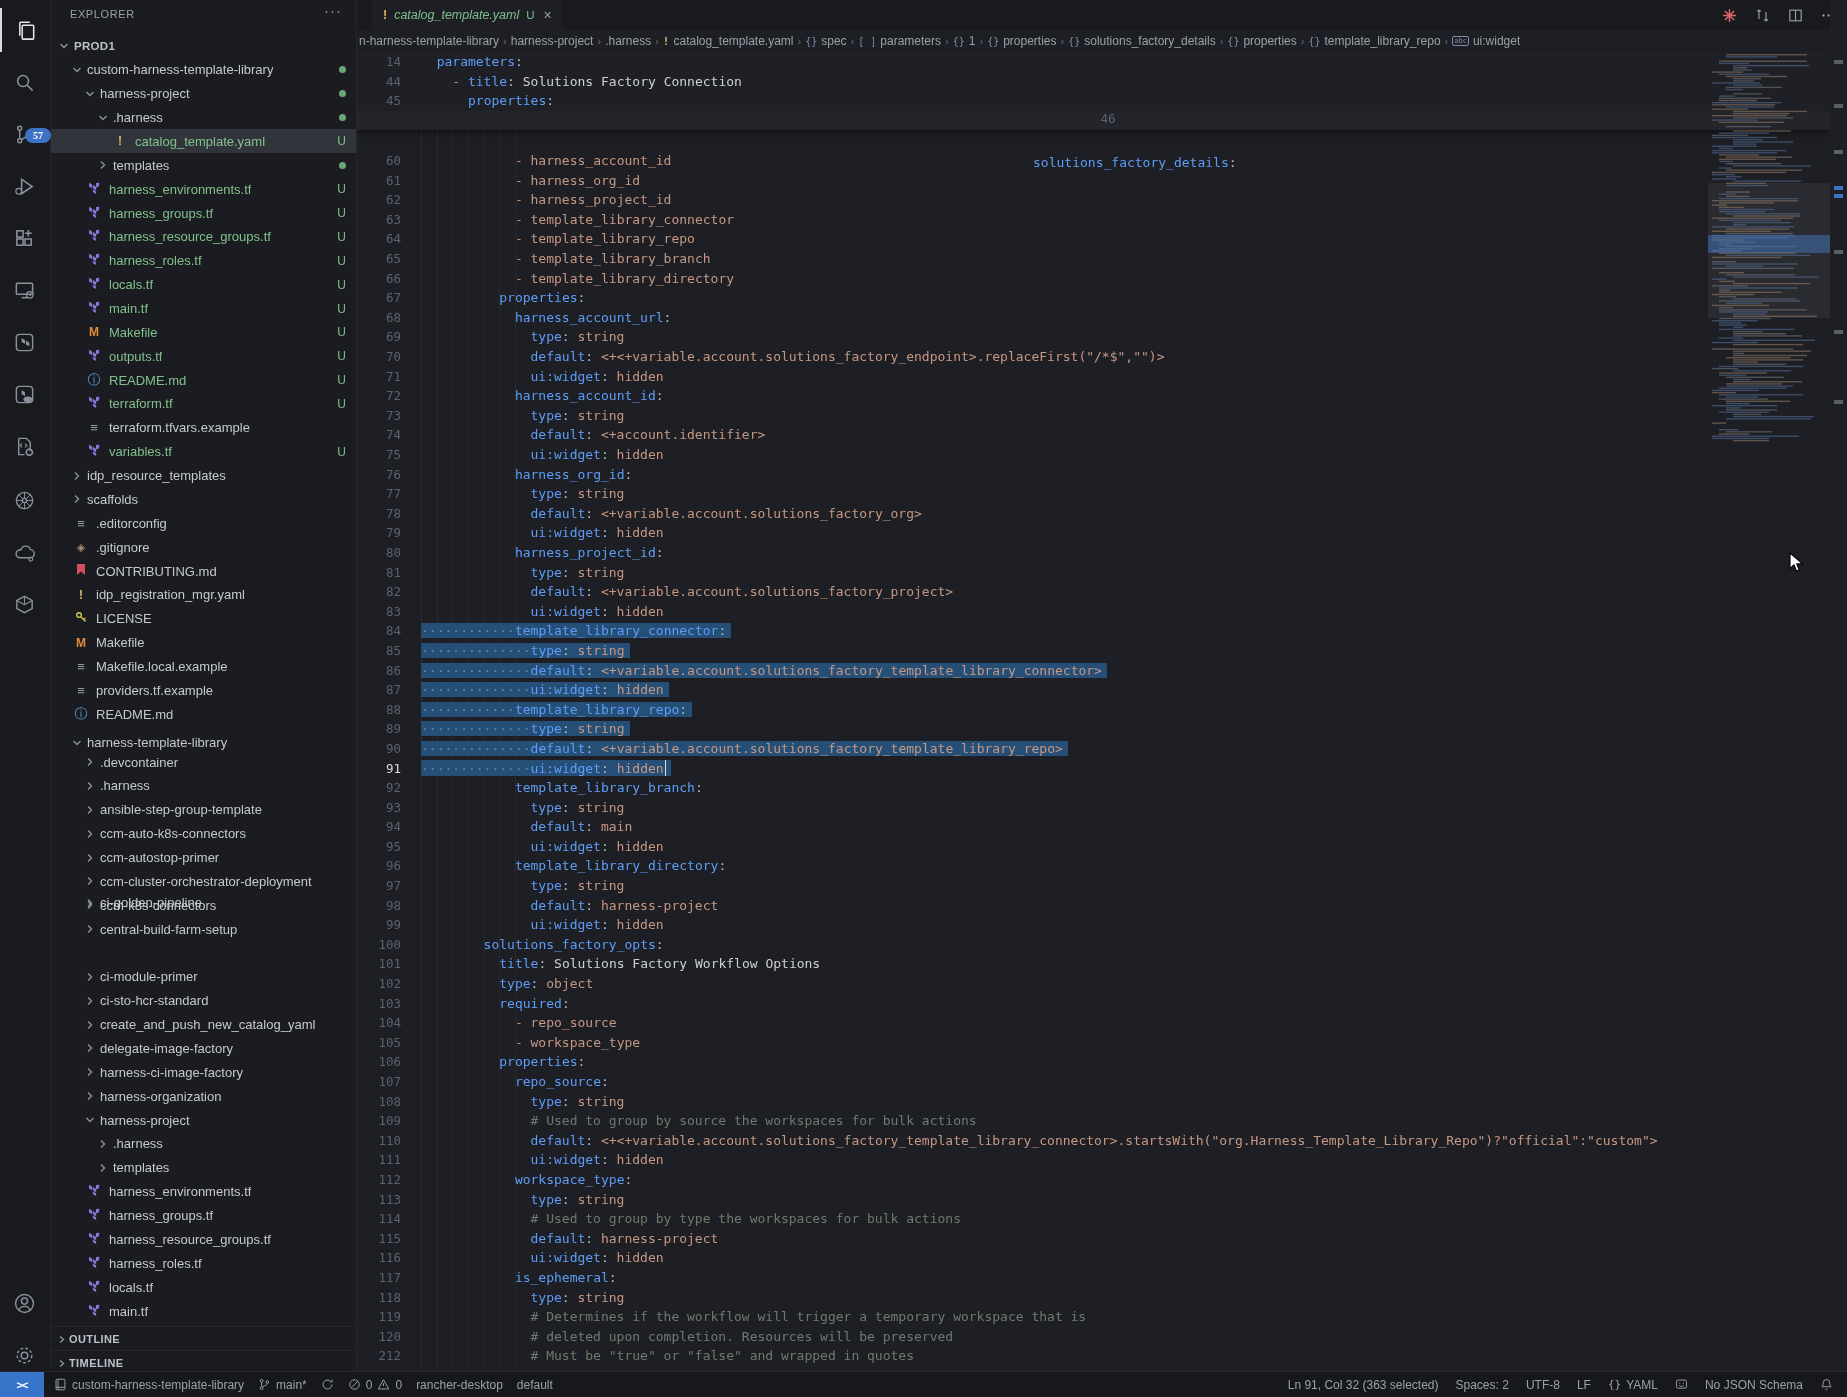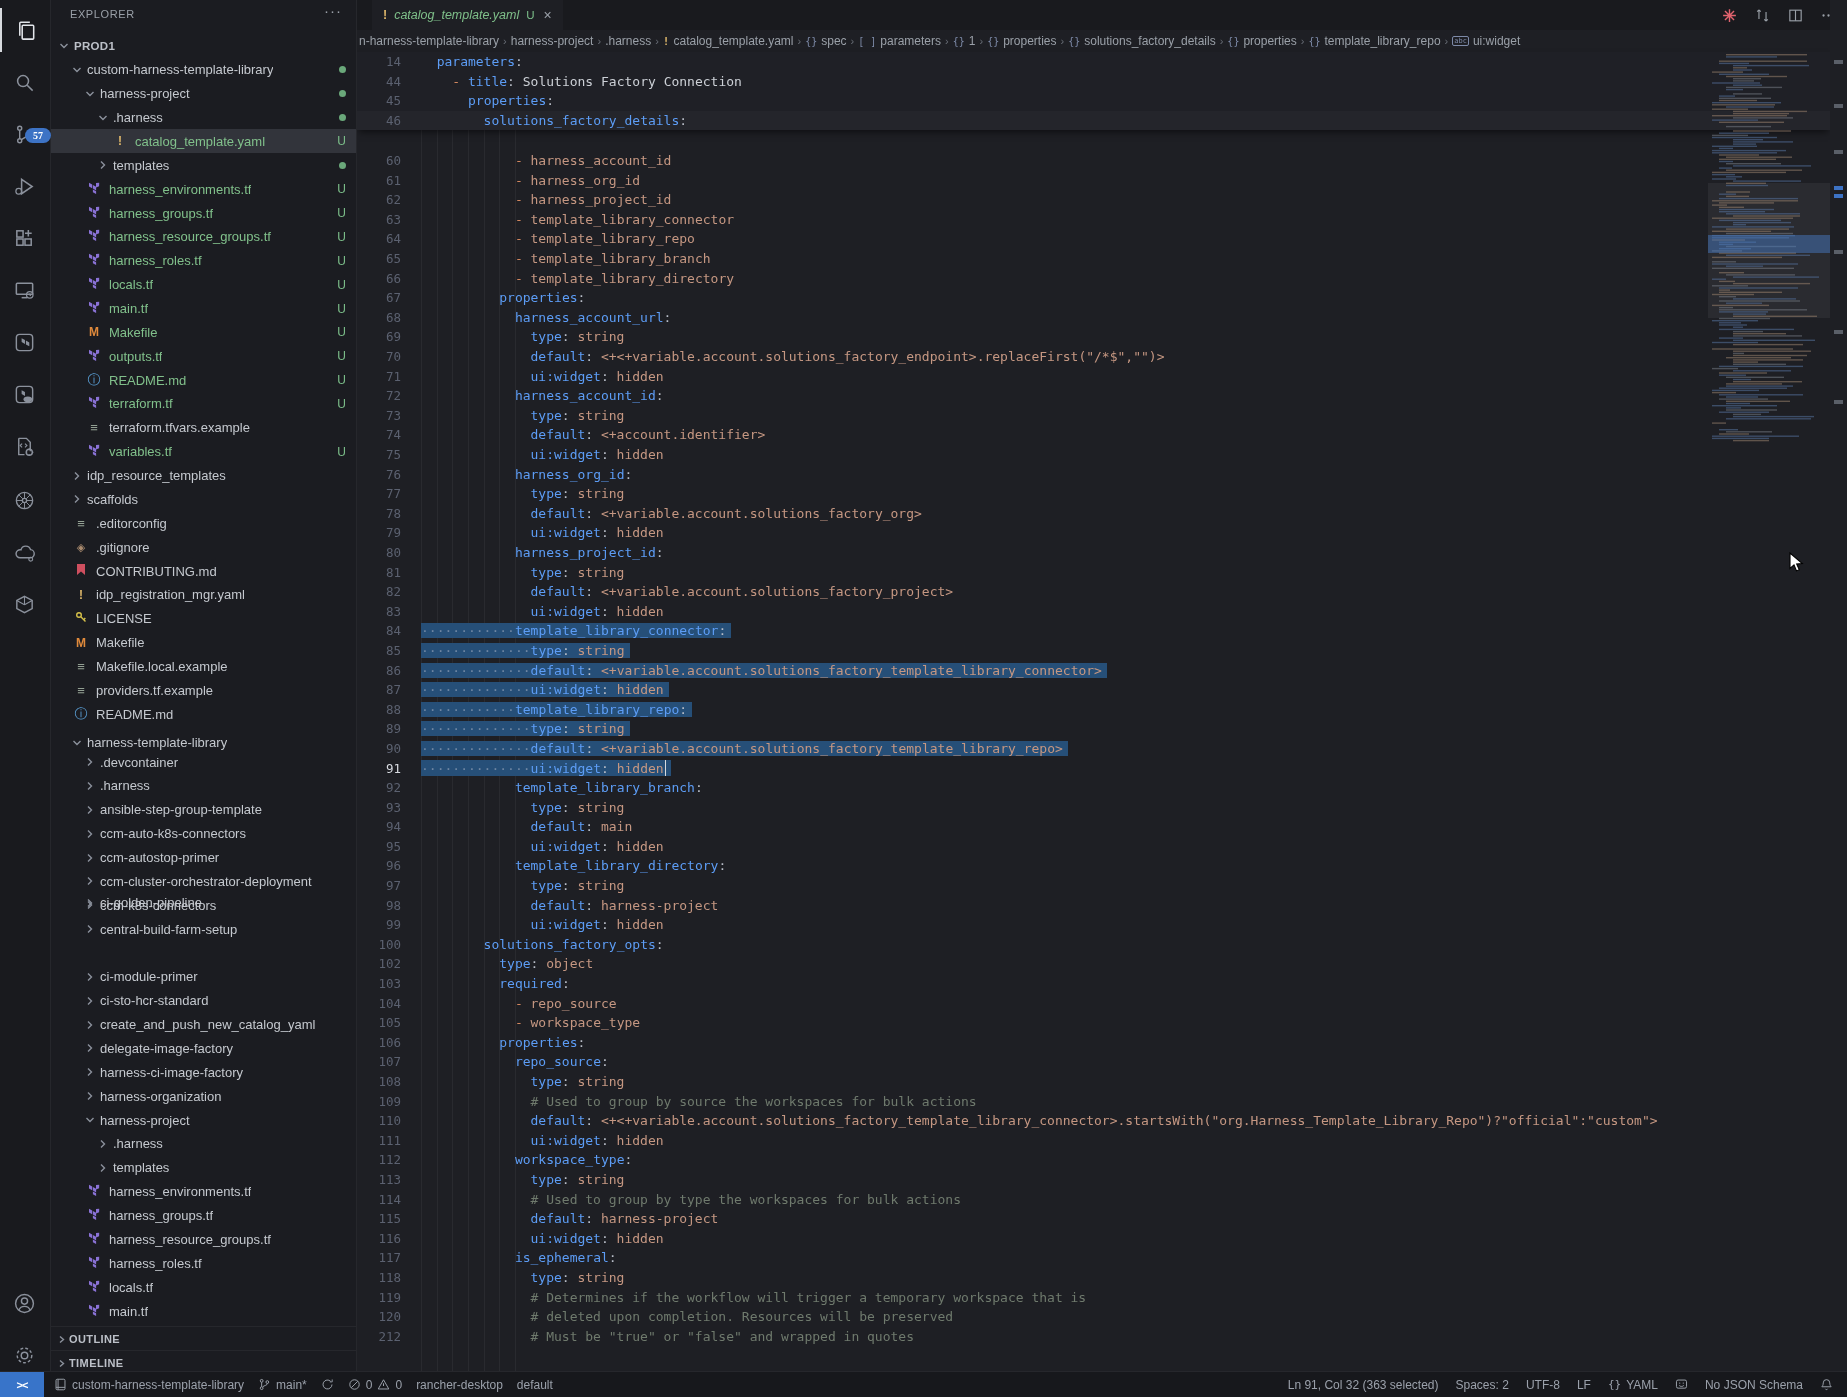--- a/index.html
+++ b/index.html
@@ -55,21 +55,21 @@
               color:#9aa0a8;white-space:nowrap;overflow:hidden;padding-left:2px;}
   .bc-sep{color:#686d76;margin:0 4px;font-size:11px;}
   .bc-ic{color:#7d8aa8;font-size:10px;margin-right:4px;font-family:"DejaVu Sans Mono",monospace;}
   .bc-ic.warn{color:#ddb66a;font-weight:700;font-size:11px;}
   .bc-ic.abc{border:1px solid #7d8aa8;border-radius:2px;font-size:7px;padding:0 1px;}
 
   
   #editor-bg{position:absolute;top:52px;left:0;right:0;bottom:0;}
   .guide{position:absolute;top:0;bottom:0;width:1px;background:rgba(255,255,255,.05);}
   #sticky{position:absolute;top:52px;left:0;right:17px;background:#1f2026;box-shadow:0 4px 7px -2px rgba(0,0,0,.55);z-index:2;}
-  #sticky .cl:last-child{background:#24252b;}
+  #sticky .cl:last-child{background:#24252b;flex-direction:column;}
   #code{position:absolute;top:150.8px;left:0;right:17px;z-index:1;}
   .cl{height:19.6px;display:flex;align-items:center;font-family:"DejaVu Sans Mono",monospace;font-size:13px;white-space:pre;}
   .ln{width:44px;flex:0 0 44px;text-align:right;color:#5b6170;font-size:12.5px;}
   .ln.cur{color:#d7dae0;}
   .ct{margin-left:20px;display:flex;align-items:center;}
   .tk-k{color:#5d9df6;}
   .tk-p{color:#b9bec8;}
   .tk-v{color:#c59782;}
   .tk-t{color:#ccd0d6;}
   .tk-c{color:#6f7a6d;}
@@ -888,20 +888,21 @@
         <div class="cl"><span class="ln cur">91</span><span class="ct"><span class="selbg"><span class="ws">··············</span><span class="tk-k">ui:widget</span><span class="tk-p">: </span><span class="tk-v">hidden</span><span class="cursor"></span></span></span></div>
         <div class="cl"><span class="ln">92</span><span class="ct"><span style="padding-left:93.9px"><span class="tk-k">template_library_branch</span><span class="tk-p">:</span></span></span></div>
         <div class="cl"><span class="ln">93</span><span class="ct"><span style="padding-left:109.5px"><span class="tk-k">type</span><span class="tk-p">: </span><span class="tk-v">string</span></span></span></div>
         <div class="cl"><span class="ln">94</span><span class="ct"><span style="padding-left:109.5px"><span class="tk-k">default</span><span class="tk-p">: </span><span class="tk-v">main</span></span></span></div>
         <div class="cl"><span class="ln">95</span><span class="ct"><span style="padding-left:109.5px"><span class="tk-k">ui:widget</span><span class="tk-p">: </span><span class="tk-v">hidden</span></span></span></div>
         <div class="cl"><span class="ln">96</span><span class="ct"><span style="padding-left:93.9px"><span class="tk-k">template_library_directory</span><span class="tk-p">:</span></span></span></div>
         <div class="cl"><span class="ln">97</span><span class="ct"><span style="padding-left:109.5px"><span class="tk-k">type</span><span class="tk-p">: </span><span class="tk-v">string</span></span></span></div>
         <div class="cl"><span class="ln">98</span><span class="ct"><span style="padding-left:109.5px"><span class="tk-k">default</span><span class="tk-p">: </span><span class="tk-v">harness-project</span></span></span></div>
         <div class="cl"><span class="ln">99</span><span class="ct"><span style="padding-left:109.5px"><span class="tk-k">ui:widget</span><span class="tk-p">: </span><span class="tk-v">hidden</span></span></span></div>
         <div class="cl"><span class="ln">100</span><span class="ct"><span style="padding-left:62.6px"><span class="tk-k">solutions_factory_opts</span><span class="tk-p">:</span></span></span></div>
+        <div class="cl"><span class="ln">101</span><span class="ct"><span style="padding-left:78.3px"><span class="tk-k">title</span><span class="tk-p">: </span><span class="tk-t">Solutions Factory Workflow Options</span></span></span></div>
         <div class="cl"><span class="ln">102</span><span class="ct"><span style="padding-left:78.3px"><span class="tk-k">type</span><span class="tk-p">: </span><span class="tk-v">object</span></span></span></div>
         <div class="cl"><span class="ln">103</span><span class="ct"><span style="padding-left:78.3px"><span class="tk-k">required</span><span class="tk-p">:</span></span></span></div>
         <div class="cl"><span class="ln">104</span><span class="ct"><span style="padding-left:93.9px"><span class="tk-d">- </span><span class="tk-v">repo_source</span></span></span></div>
         <div class="cl"><span class="ln">105</span><span class="ct"><span style="padding-left:93.9px"><span class="tk-d">- </span><span class="tk-v">workspace_type</span></span></span></div>
         <div class="cl"><span class="ln">106</span><span class="ct"><span style="padding-left:78.3px"><span class="tk-k">properties</span><span class="tk-p">:</span></span></span></div>
         <div class="cl"><span class="ln">107</span><span class="ct"><span style="padding-left:93.9px"><span class="tk-k">repo_source</span><span class="tk-p">:</span></span></span></div>
         <div class="cl"><span class="ln">108</span><span class="ct"><span style="padding-left:109.5px"><span class="tk-k">type</span><span class="tk-p">: </span><span class="tk-v">string</span></span></span></div>
         <div class="cl"><span class="ln">109</span><span class="ct"><span style="padding-left:109.5px"><span class="tk-c"># Used to group by source the workspaces for bulk actions</span></span></span></div>
         <div class="cl"><span class="ln">110</span><span class="ct"><span style="padding-left:109.5px"><span class="tk-k">default</span><span class="tk-p">: </span><span class="tk-v">&lt;+&lt;+variable.account.solutions_factory_template_library_connector&gt;.startsWith("org.Harness_Template_Library_Repo")?"official":"custom"&gt;</span></span></span></div>
         <div class="cl"><span class="ln">111</span><span class="ct"><span style="padding-left:109.5px"><span class="tk-k">ui:widget</span><span class="tk-p">: </span><span class="tk-v">hidden</span></span></span></div>

